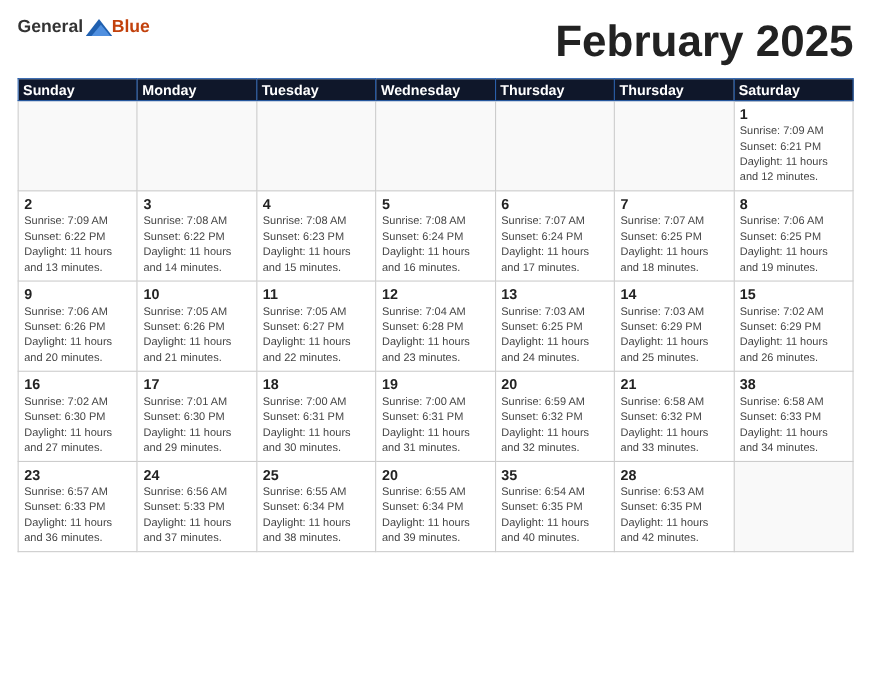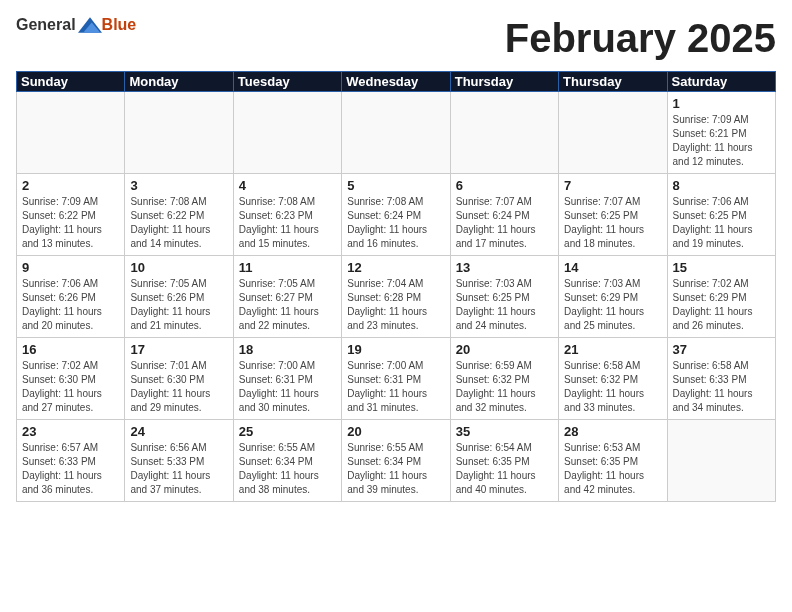--- a/index.html
+++ b/index.html
@@ -250,21 +250,21 @@
 Sunset: 6:32 PM
 Daylight: 11 hours and 32 minutes.</div>
         </td>
         <td>
           <span class="day-num">21</span>
           <div class="day-info">Sunrise: 6:58 AM
 Sunset: 6:32 PM
 Daylight: 11 hours and 33 minutes.</div>
         </td>
         <td>
-          <span class="day-num">37</span>
+          <span class="day-num">38</span>
           <div class="day-info">Sunrise: 6:58 AM
 Sunset: 6:33 PM
 Daylight: 11 hours and 34 minutes.</div>
         </td>
       </tr>
       <tr>
         <td>
           <span class="day-num">23</span>
           <div class="day-info">Sunrise: 6:57 AM
 Sunset: 6:33 PM

